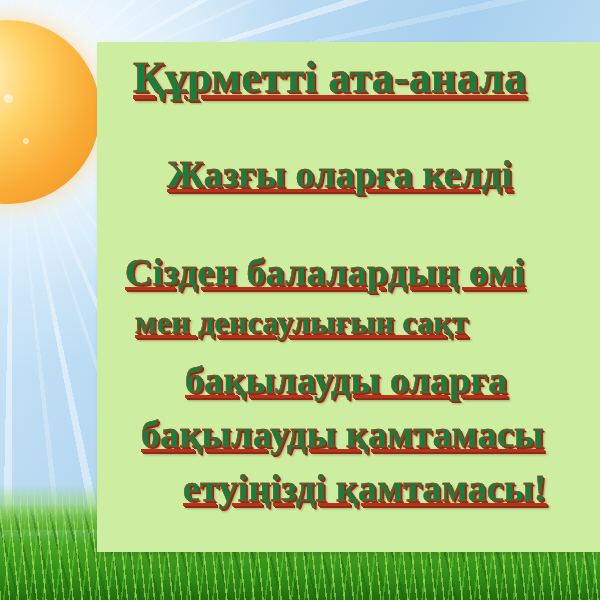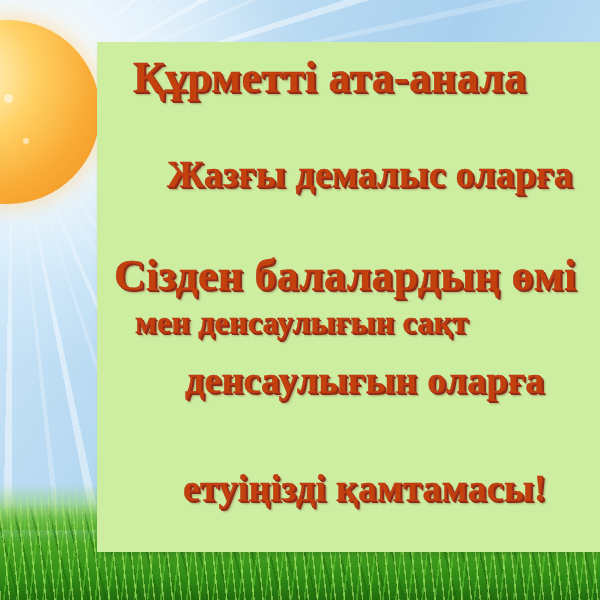--- a/index.html
+++ b/index.html
@@ -136,32 +136,33 @@
     position: absolute;
     left: 97px;
     top: 42px;
     width: 560px;
     height: 510px;
     overflow: hidden;
     white-space: nowrap;
   }
   .line {
     position: absolute;
-    color: #c2410c;
+    color: #15803d;
     font-weight: bold;
     letter-spacing: 0.2px;
     text-shadow:
       2px 2px 0 #8e2a16,
       1px 1px 0 #a8321a,
       3px 3px 2px rgba(80,20,10,0.30);
+    text-decoration: underline;
     -webkit-text-stroke: 0.4px #b8331c;
   }
   .l1 { top: 10px;  left: 36px;  font-size: 44px; }
   .l2 { top: 110px; left: 70px;  font-size: 38px; }
-  .l3 { top: 208px; left: 17px;  font-size: 44px; }
+  .l3 { top: 208px; left: 28px;  font-size: 38px; }
   .l4 { top: 262px; left: 38px;  font-size: 32px; }
   .l5 { top: 316px; left: 88px;  font-size: 38px; }
   .l6 { top: 370px; left: 44px;  font-size: 38px; }
   .l7 { top: 424px; left: 86px;  font-size: 38px; }
 </style>
 </head>
 <body>
 
 <div id="poster">
 
@@ -191,20 +192,21 @@
     <div class="grass-far-blades"></div>
   </div>
   <div class="grass">
     <div class="grass-blades"></div>
   </div>
 
   <div class="panel"></div>
 
   <div class="text-block">
     <div class="line l1">Құрметті ата-анала</div>
-    <div class="line l2">Жазғы демалыс оларға</div>
+    <div class="line l2">Жазғы оларға келді</div>
     <div class="line l3">Сізден балалардың өмі</div>
     <div class="line l4">мен денсаулығын сақт</div>
-    <div class="line l5">денсаулығын оларға</div>
+    <div class="line l5">бақылауды оларға</div>
+    <div class="line l6">бақылауды қамтамасы</div>
     <div class="line l7">етуіңізді қамтамасы!</div>
   </div>
 
 </div>
 
 </body></html>

